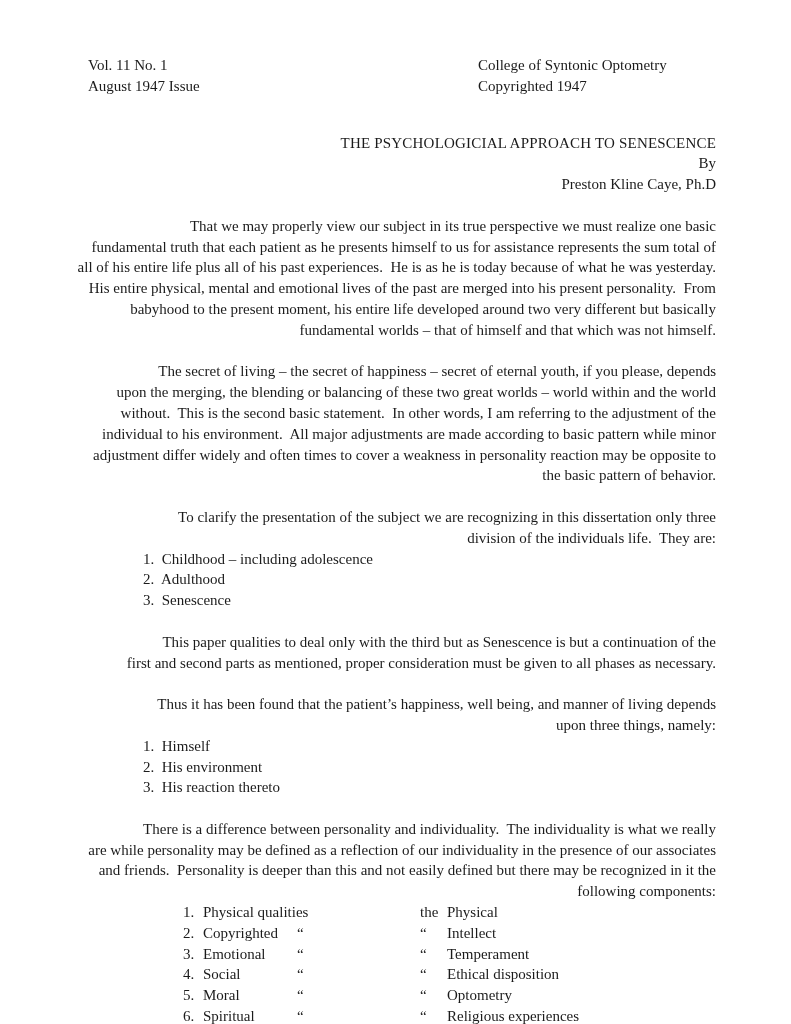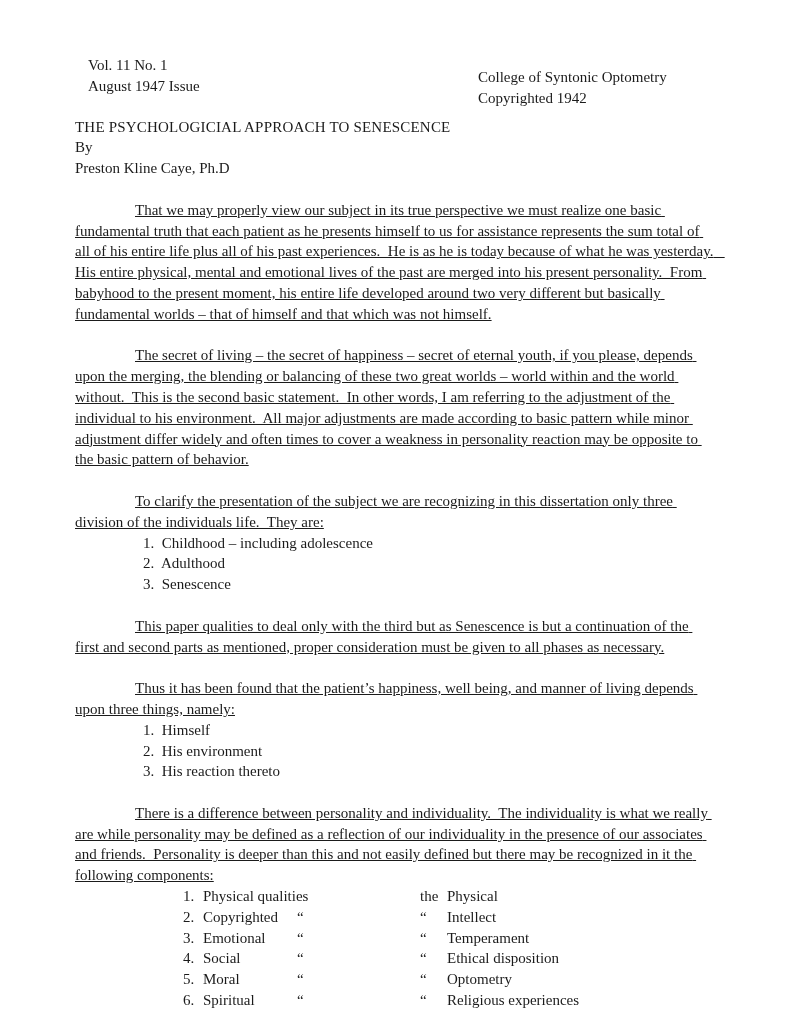--- a/index.html
+++ b/index.html
@@ -11,31 +11,30 @@
     height: 868px;
     padding: 55px 75px 0 75px;
     background: #ffffff;
     font-family: "Liberation Serif", "DejaVu Serif", serif;
     font-size: 15px;
     line-height: 20.8px;
     color: #1b1b1b;
   }
 
   .hdr { position: relative; margin-left: 13px; }
-  .hdr-right { position: absolute; left: 390px; top: 12px; }
+  .hdr-right { position: absolute; left: 390px; top: 0; }
 
-  .title-block { text-align: left; margin-top: 20px; }
+  .title-block { text-align: right; margin-top: 36px; }
   .doc-title { letter-spacing: 0.2px; }
 
   .para {
     margin: 20.8px 0 0 0;
     text-indent: 60px;
     white-space: pre-wrap;
-    text-align: left;
-    text-decoration: underline;
+    text-align: right;
   }
 
   .num-list { margin: 0 0 0 68px; }
   .num-list .li { white-space: pre-wrap; }
 
   .components { margin-left: 108px; }
   .crow {
     display: grid;
     grid-template-columns: 20px 94px 123px 27px auto;
     line-height: 20.8px;
@@ -47,21 +46,21 @@
 
 <div class="page">
 
   <div class="hdr">
     <div class="hdr-left">
       <div>Vol. 11 No. 1</div>
       <div>August 1947 Issue</div>
     </div>
     <div class="hdr-right">
       <div>College of Syntonic Optometry</div>
-      <div>Copyrighted 1942</div>
+      <div>Copyrighted 1947</div>
     </div>
   </div>
 
   <div class="title-block">
     <div class="doc-title">THE PSYCHOLOGICIAL APPROACH TO SENESCENCE</div>
     <div>By</div>
     <div>Preston Kline Caye, Ph.D</div>
   </div>
 
   <p class="para">That we may properly view our subject in its true perspective we must realize one basic fundamental truth that each patient as he presents himself to us for assistance represents the sum total of all of his entire life plus all of his past experiences.  He is as he is today because of what he was yesterday.   His entire physical, mental and emotional lives of the past are merged into his present personality.  From babyhood to the present moment, his entire life developed around two very different but basically fundamental worlds – that of himself and that which was not himself.</p>

